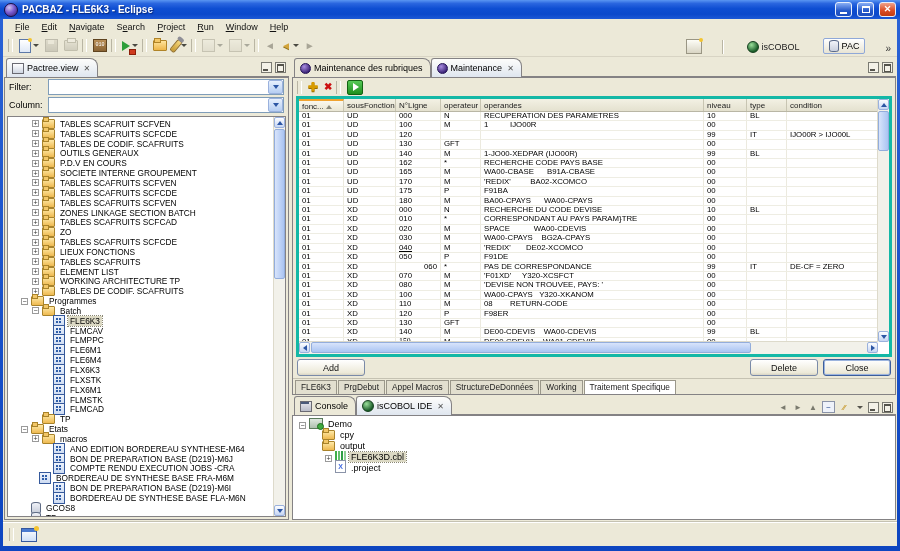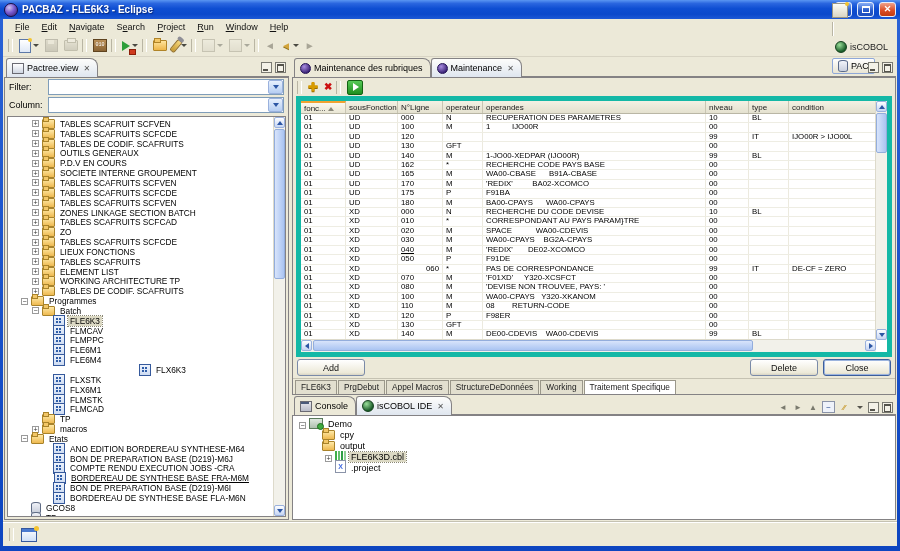--- a/index.html
+++ b/index.html
@@ -35,21 +35,21 @@
   .ic-run{width:0;height:0;border-left:8px solid #2e9e3a;border-top:5px solid transparent;border-bottom:5px solid transparent;}
   .ic-run::after{content:'';position:absolute;left:-1px;top:3px;width:5px;height:4px;background:#cf3a1e;border:1px solid #8c1f0a;}
   .ic-folder-tb{width:12px;height:9px;background:linear-gradient(180deg,#ffe49c,#edb64a);border:1px solid #b08428;border-radius:1px;}
   .ic-folder-tb::before{content:'';position:absolute;left:0;top:-3px;width:5px;height:3px;background:#f3c767;border:1px solid #b08428;}
   .ic-search{width:4px;height:12px;background:linear-gradient(180deg,#f6d87c,#c89a2e);border:1px solid #93702a;transform:rotate(40deg);border-radius:2px;}
   .ic-search::after{content:'';position:absolute;left:-2px;top:-4px;width:7px;height:4px;background:#8f8f97;border-radius:2px;}
   .ic-nav{width:11px;height:11px;border:1px solid #8f8c7c;background:linear-gradient(180deg,#efede2,#d4d1c2);}
   .arrowchar{font-size:10px;line-height:11px;color:#d3a53c;text-shadow:0 1px 0 #8a6d1c;}
   .arrowchar.gray{color:#a8a596;text-shadow:none;}
   
-  .persp{margin-left:auto;display:flex;align-items:flex-start;gap:4px;padding-right:2px;flex-direction:column;}
+  .persp{margin-left:auto;display:flex;align-items:flex-end;gap:20px;padding-right:2px;}
   .persp-new{width:14px;height:13px;background:linear-gradient(180deg,#fdfdf6,#d9d5c4);border:1px solid #9a9684;position:relative;}
   .persp-new::after{content:'';position:absolute;right:-2px;top:-2px;width:4px;height:4px;background:#f4c430;border-radius:50%;}
   .persp-sep{width:1px;height:14px;background:#b9b5a3;border-right:1px solid #fff;}
   .persp-item{display:flex;align-items:center;gap:3px;font-size:9px;color:#222;padding:1px 3px;}
   .iscobol-icon{width:10px;height:10px;border-radius:50%;background:radial-gradient(circle at 35% 30%,#9adf9a,#1c5e2a 70%);border:1px solid #133f1c;}
   .persp-chip{display:flex;align-items:center;gap:3px;font-size:9px;background:linear-gradient(180deg,#ffffff,#e8e4d4);border:1px solid #8fa8d8;border-radius:2px;padding:1px 5px;}
   .db-icon{width:8px;height:10px;border:1px solid #5a6a8a;border-radius:4px/2.5px;background:linear-gradient(180deg,#f2f4fa,#c9cfdd);}
   .overflow-ch{font-size:10px;color:#333;}
   
   .main{flex:1;display:flex;gap:3px;padding:2px 1px 2px 1px;min-height:0;}
@@ -87,21 +87,21 @@
   
   .right-panel{flex:1;display:flex;flex-direction:column;min-width:0;min-height:0;}
   .ed-tab-icon{width:9px;height:9px;border-radius:50%;background:radial-gradient(circle at 35% 30%,#a78ce0,#3b2377 75%);border:1px solid #241356;}
   .editor-body{height:318px;border:1px solid #848284;background:#ece9d8;display:flex;flex-direction:column;box-sizing:border-box;}
   .ed-toolbar{height:18px;display:flex;align-items:center;padding:0 3px;}
   .add-glyph{color:#d79b00;font-size:12px;font-weight:bold;line-height:12px;text-shadow:0 1px 0 #9a6d00;}
   .del-glyph{color:#cc1111;font-size:10px;font-weight:bold;line-height:12px;}
   .play-btn{width:14px;height:13px;background:linear-gradient(180deg,#57c957,#1e8f1e);border:1px solid #136313;border-radius:2px;display:flex;align-items:center;justify-content:center;}
   .play-btn i{width:0;height:0;border-left:6px solid #fff;border-top:4px solid transparent;border-bottom:4px solid transparent;margin-left:1px;}
   
-  .table-wrap{flex:1;margin:0 3px;border:5px solid #14b8a6;background:#fff;position:relative;overflow:hidden;min-height:0;}
+  .table-wrap{flex:1;margin:0 3px;border:3px solid #14b8a6;background:#fff;position:relative;overflow:hidden;min-height:0;}
   .thead{position:absolute;left:0;right:11px;top:0;height:12px;display:flex;background:linear-gradient(180deg,#f3f1e4,#e4e1cf);border-bottom:1px solid #b9b6a5;}
   .th{font-size:8px;color:#222;padding:1px 3px 0 3px;border-right:1px solid #c8c5b2;box-sizing:border-box;display:flex;align-items:center;gap:2px;overflow:hidden;white-space:nowrap;}
   .th.sorted{border-top:2px solid #f0a330;background:linear-gradient(180deg,#faf8ee,#e9e6d4);}
   .sort-arrow{width:0;height:0;border-left:3px solid transparent;border-right:3px solid transparent;border-bottom:4px solid #8a887a;}
   .tbody{position:absolute;left:0;right:11px;top:13px;bottom:12px;overflow:hidden;}
   .tr{display:flex;height:8.42px;border-bottom:1px solid #eeede3;}
   .td{font-size:7.8px;line-height:8px;color:#000;padding:0 3px;border-right:1px solid #eceadf;box-sizing:border-box;overflow:hidden;white-space:pre;}
   
   .vscroll{position:absolute;top:0;bottom:0;right:0;width:11px;background:#f2f1ea;border-left:1px solid #dddacb;}
   .tree-wrap .vscroll{bottom:0;}
@@ -391,21 +391,21 @@
                 <div class="trow" style="padding-left: 35px;">
                   <span style="width: 10px; flex: 0 0 auto;"></span>
                   <span class="tico ic-prog"></span>
                   <span class="tlabel">FLE6M1</span>
                 </div>
                 <div class="trow" style="padding-left: 35px;">
                   <span style="width: 10px; flex: 0 0 auto;"></span>
                   <span class="tico ic-prog"></span>
                   <span class="tlabel">FLE6M4</span>
                 </div>
-                <div class="trow" style="padding-left: 35px; justify-content: center;">
+                <div class="trow" style="padding-left: 35px;">
                   <span style="width: 10px; flex: 0 0 auto;"></span>
                   <span class="tico ic-prog"></span>
                   <span class="tlabel">FLX6K3</span>
                 </div>
                 <div class="trow" style="padding-left: 35px;">
                   <span style="width: 10px; flex: 0 0 auto;"></span>
                   <span class="tico ic-prog"></span>
                   <span class="tlabel">FLXSTK</span>
                 </div>
                 <div class="trow" style="padding-left: 35px;">
@@ -420,47 +420,47 @@
                 </div>
                 <div class="trow" style="padding-left: 35px;">
                   <span style="width: 10px; flex: 0 0 auto;"></span>
                   <span class="tico ic-prog"></span>
                   <span class="tlabel">FLMCAD</span>
                 </div>
                 <div class="trow" style="padding-left: 24px;">
                   <span style="width: 10px; flex: 0 0 auto;"></span>
                   <span class="tico ic-folder"></span>
                   <span class="tlabel">TP</span>
-                </div>
-                <div class="trow" style="padding-left: 24px;">
-                  <span class="exp">+</span>
-                  <span class="tico ic-folder"></span>
-                  <span class="tlabel">macros</span>
                 </div>
                 <div class="trow" style="padding-left: 13px;">
                   <span class="exp">−</span>
                   <span class="tico ic-folder"></span>
                   <span class="tlabel">Etats</span>
                 </div>
+                <div class="trow" style="padding-left: 24px;">
+                  <span class="exp">+</span>
+                  <span class="tico ic-folder"></span>
+                  <span class="tlabel">macros</span>
+                </div>
                 <div class="trow" style="padding-left: 35px;">
                   <span style="width: 10px; flex: 0 0 auto;"></span>
                   <span class="tico ic-prog"></span>
                   <span class="tlabel">ANO EDITION BORDEREAU SYNTHESE-M64</span>
                 </div>
                 <div class="trow" style="padding-left: 35px;">
                   <span style="width: 10px; flex: 0 0 auto;"></span>
                   <span class="tico ic-prog"></span>
                   <span class="tlabel">BON DE PREPARATION BASE (D219)-M6J</span>
                 </div>
                 <div class="trow" style="padding-left: 35px;">
                   <span style="width: 10px; flex: 0 0 auto;"></span>
                   <span class="tico ic-prog"></span>
                   <span class="tlabel">COMPTE RENDU EXECUTION JOBS   -CRA</span>
                 </div>
-                <div class="trow" style="padding-left: 36px; text-decoration: underline;">
+                <div class="trow" style="padding-left: 21px;">
                   <span style="width: 10px; flex: 0 0 auto;"></span>
                   <span class="tico ic-prog"></span>
                   <span class="tlabel">BORDEREAU DE SYNTHESE BASE FRA-M6M</span>
                 </div>
                 <div class="trow" style="padding-left: 35px;">
                   <span style="width: 10px; flex: 0 0 auto;"></span>
                   <span class="tico ic-prog"></span>
                   <span class="tlabel">BON DE PREPARATION BASE (D219)-M6I</span>
                 </div>
                 <div class="trow" style="padding-left: 35px;">

